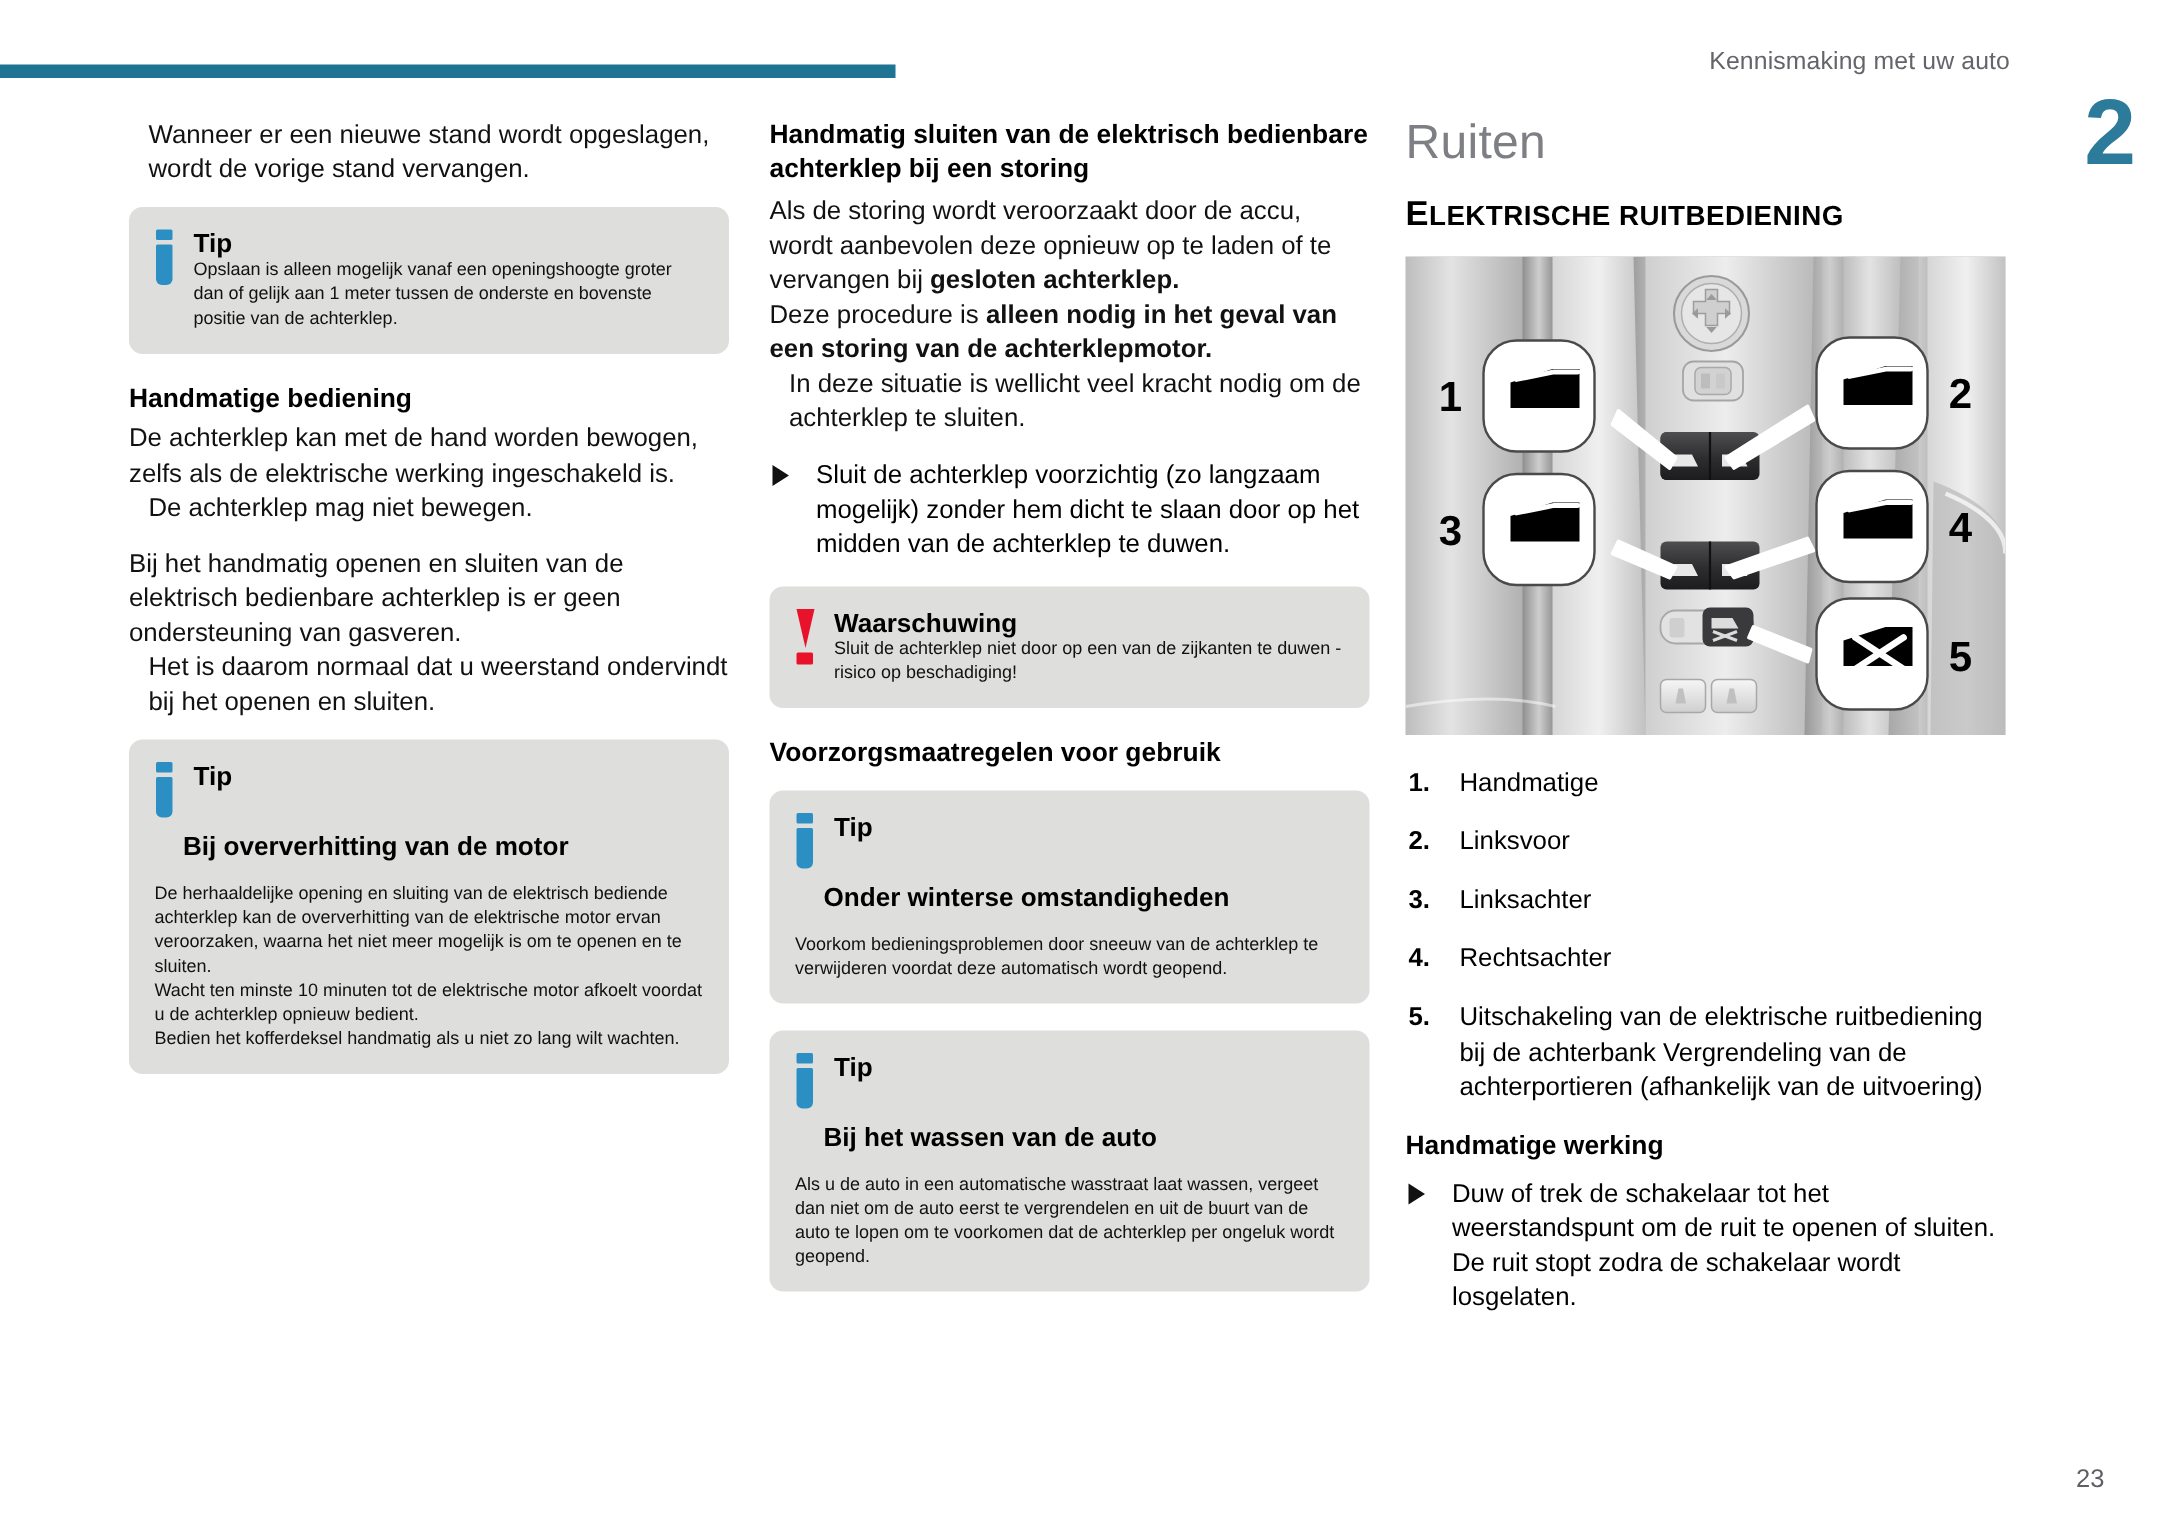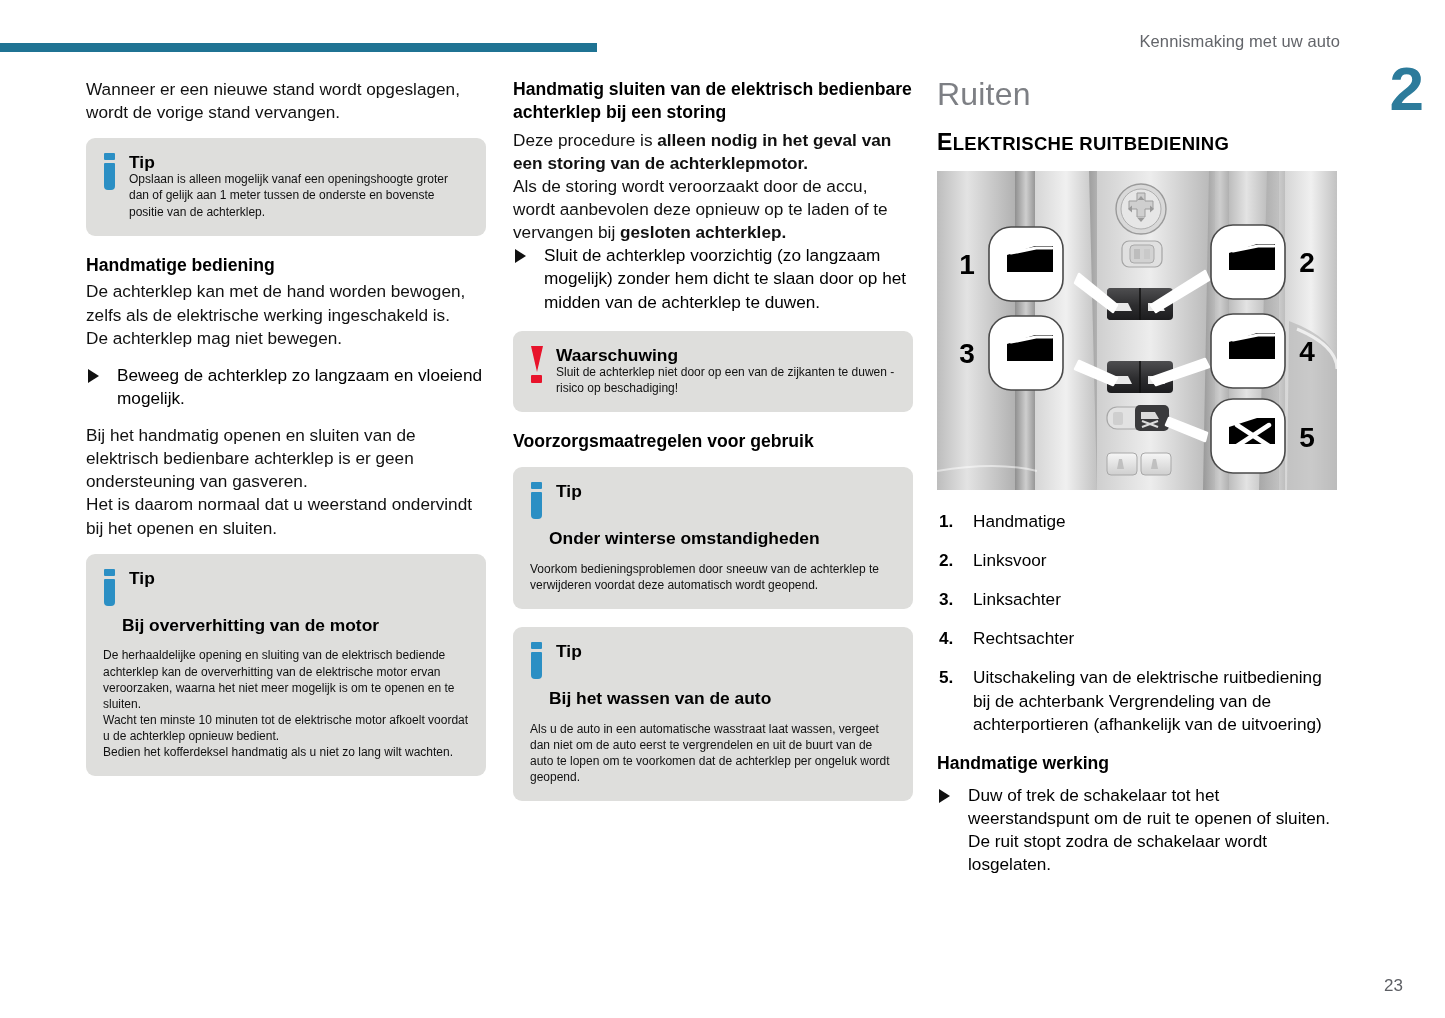--- a/index.html
+++ b/index.html
@@ -62,21 +62,21 @@
   .col-2 { left: 513px; width: 400px; }
   .col-3 { left: 937px; width: 400px; }
 
   
   p {
     margin: 0 0 0 0;
     font-size: 17.2px;
     line-height: 1.345;
     color: #111;
   }
-  .para { margin-bottom: 14px; }
+  .para { margin-bottom: 14px; margin-left: 13px; }
   .para-tight { margin-bottom: 0; }
 
   h3.sub {
     font-size: 17.6px;
     font-weight: bold;
     margin: 0 0 4px 0;
     line-height: 1.30;
   }
   .sub-gap { margin-top: 20px; }
 
@@ -242,24 +242,20 @@
       </div>
       <div class="box-title">Tip</div>
     </div>
     <p class="wrap-body first-line-indent" style="margin-top:-20px;padding-left:26px;">Opslaan is alleen mogelijk vanaf een openingshoogte groter dan of gelijk aan 1 meter tussen de onderste en bovenste positie van de achterklep.</p>
   </div>
 
   <h3 class="sub">Handmatige bediening</h3>
   <p class="para-tight">De achterklep kan met de hand worden bewogen, zelfs als de elektrische werking ingeschakeld is.</p>
   <p class="para">De achterklep mag niet bewegen.</p>
 
-  <div class="tri-item">
-    <span class="tri"></span>
-    <span>Beweeg de achterklep zo langzaam en vloeiend mogelijk.</span>
-  </div>
 
   <p class="para-tight">Bij het handmatig openen en sluiten van de elektrisch bedienbare achterklep is er geen ondersteuning van gasveren.</p>
   <p class="para">Het is daarom normaal dat u weerstand ondervindt bij het openen en sluiten.</p>
 
   <div class="box">
     <div class="box-head">
       <div class="ico-info">
         <div class="dot"></div>
           <div class="stem"></div>
       </div>
@@ -270,24 +266,25 @@
     <p class="para-tight">Wacht ten minste 10 minuten tot de elektrische motor afkoelt voordat u de achterklep opnieuw bedient.</p>
     <p class="para-tight">Bedien het kofferdeksel handmatig als u niet zo lang wilt wachten.</p>
   </div>
 
 </div>
 
 <div class="col col-2">
 
   <h3 class="sub" style="margin-bottom:5px;">Handmatig sluiten van de elektrisch bedienbare achterklep bij een storing</h3>
 
+  <p class="para-tight"><span>Als de storing wordt veroorzaakt door de accu, wordt aanbevolen deze opnieuw op te laden of te vervangen bij </span><b>gesloten achterklep.</b></p>
+
   <p class="para-tight"><span>Deze procedure is </span><b>alleen nodig in het geval van een storing van de achterklepmotor.</b></p>
 
-  <p class="para-tight"><span>Als de storing wordt veroorzaakt door de accu, wordt aanbevolen deze opnieuw op te laden of te vervangen bij </span><b>gesloten achterklep.</b></p>
-
+  <p class="para">In deze situatie is wellicht veel kracht nodig om de achterklep te sluiten.</p>
 
   <div class="tri-item" style="margin-bottom:17px;">
     <span class="tri"></span>
     <span>Sluit de achterklep voorzichtig (zo langzaam mogelijk) zonder hem dicht te slaan door op het midden van de achterklep te duwen.</span>
   </div>
 
   <div class="box">
     <div class="box-head">
       <div class="ico-warn">
         <div class="bar"></div>

